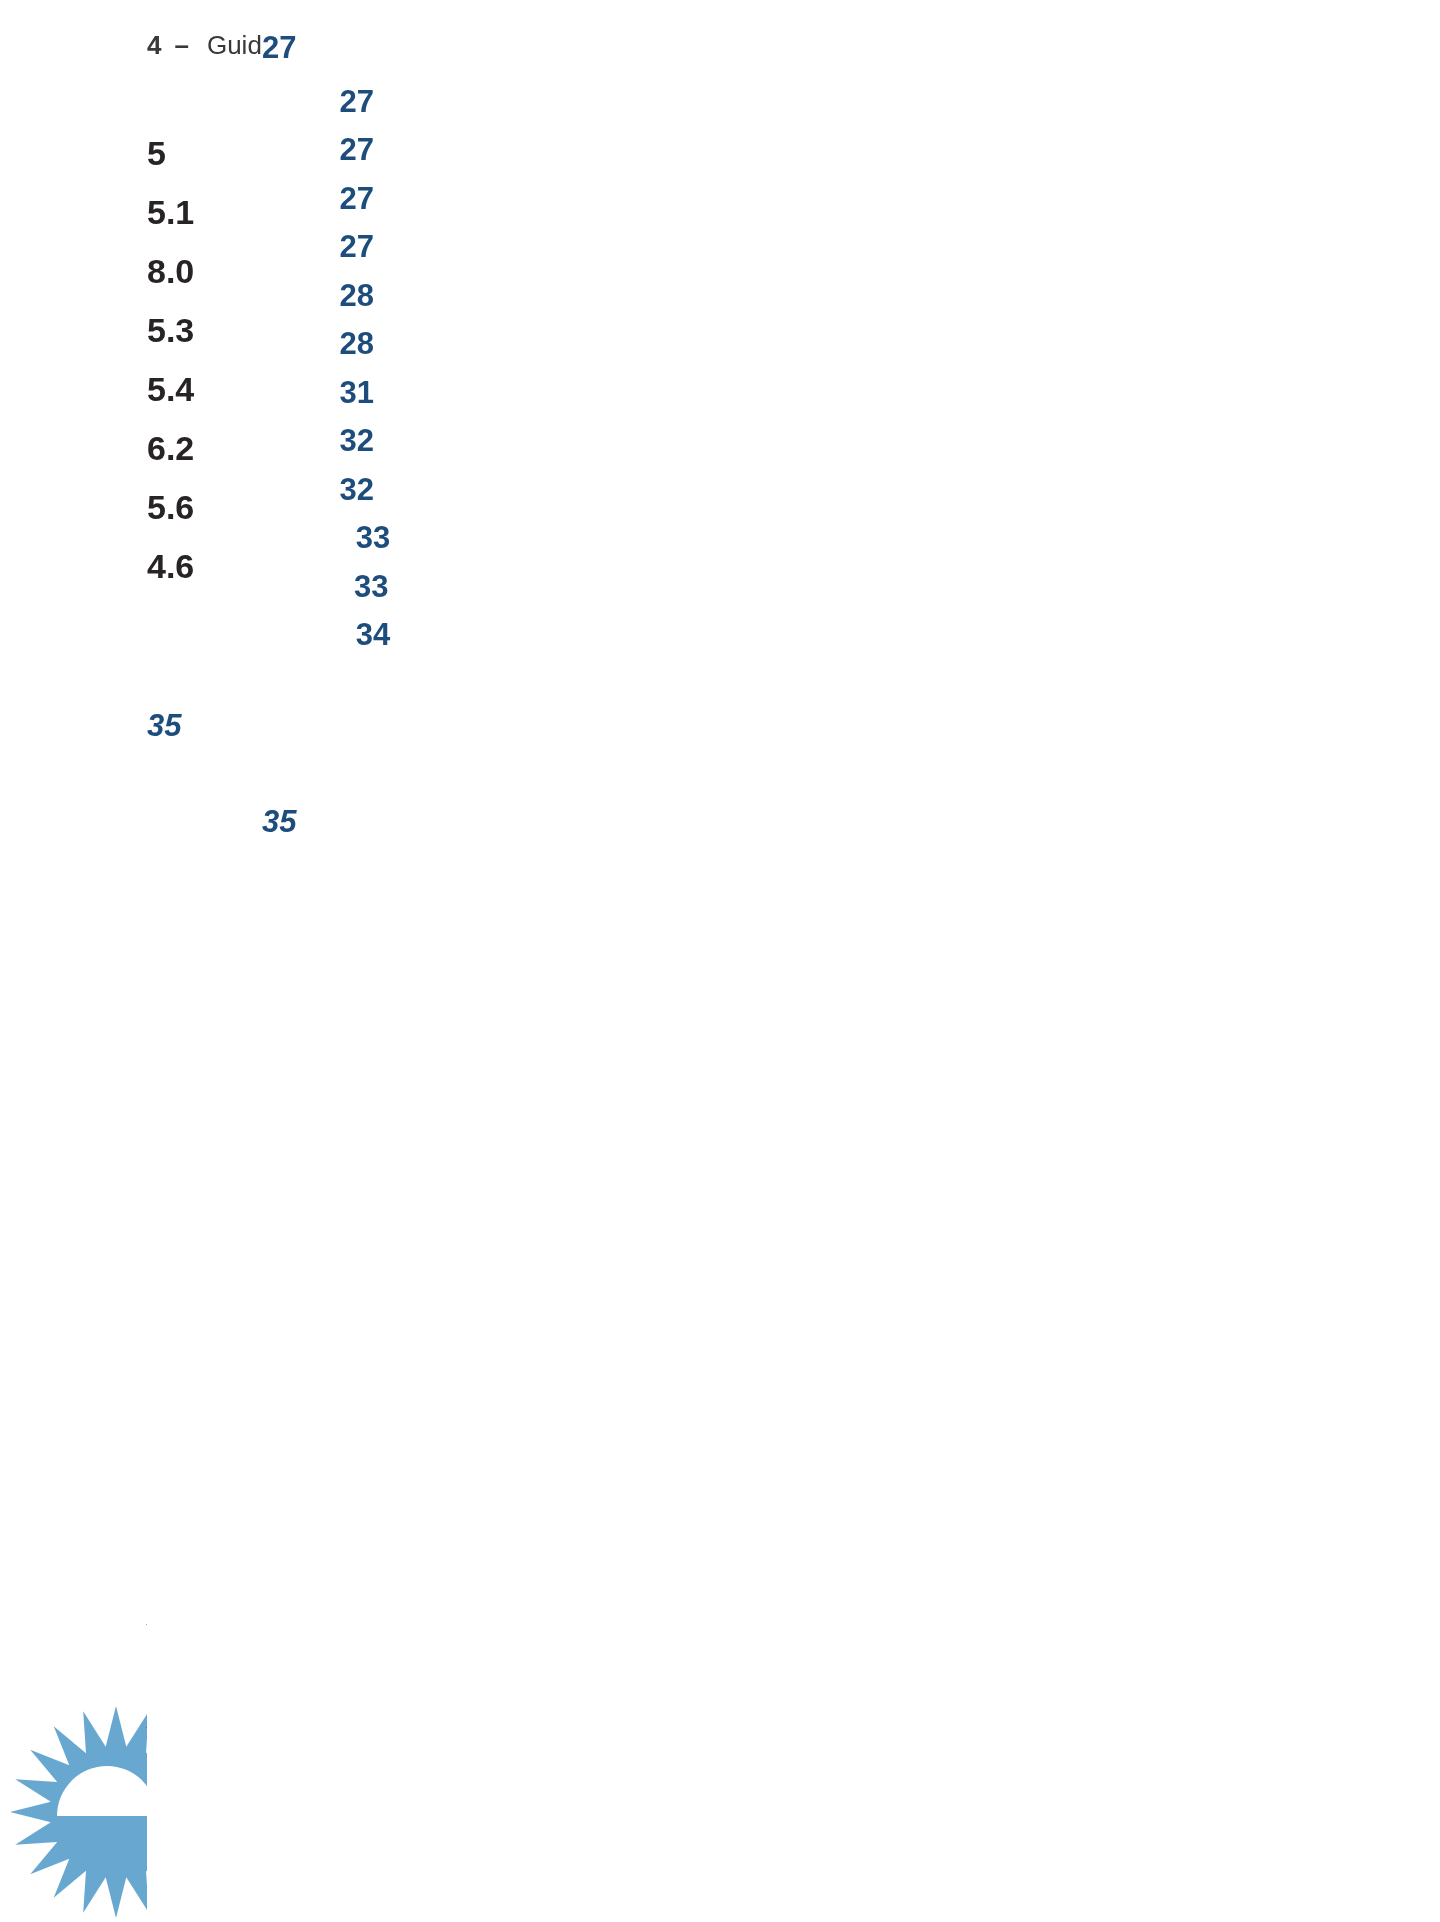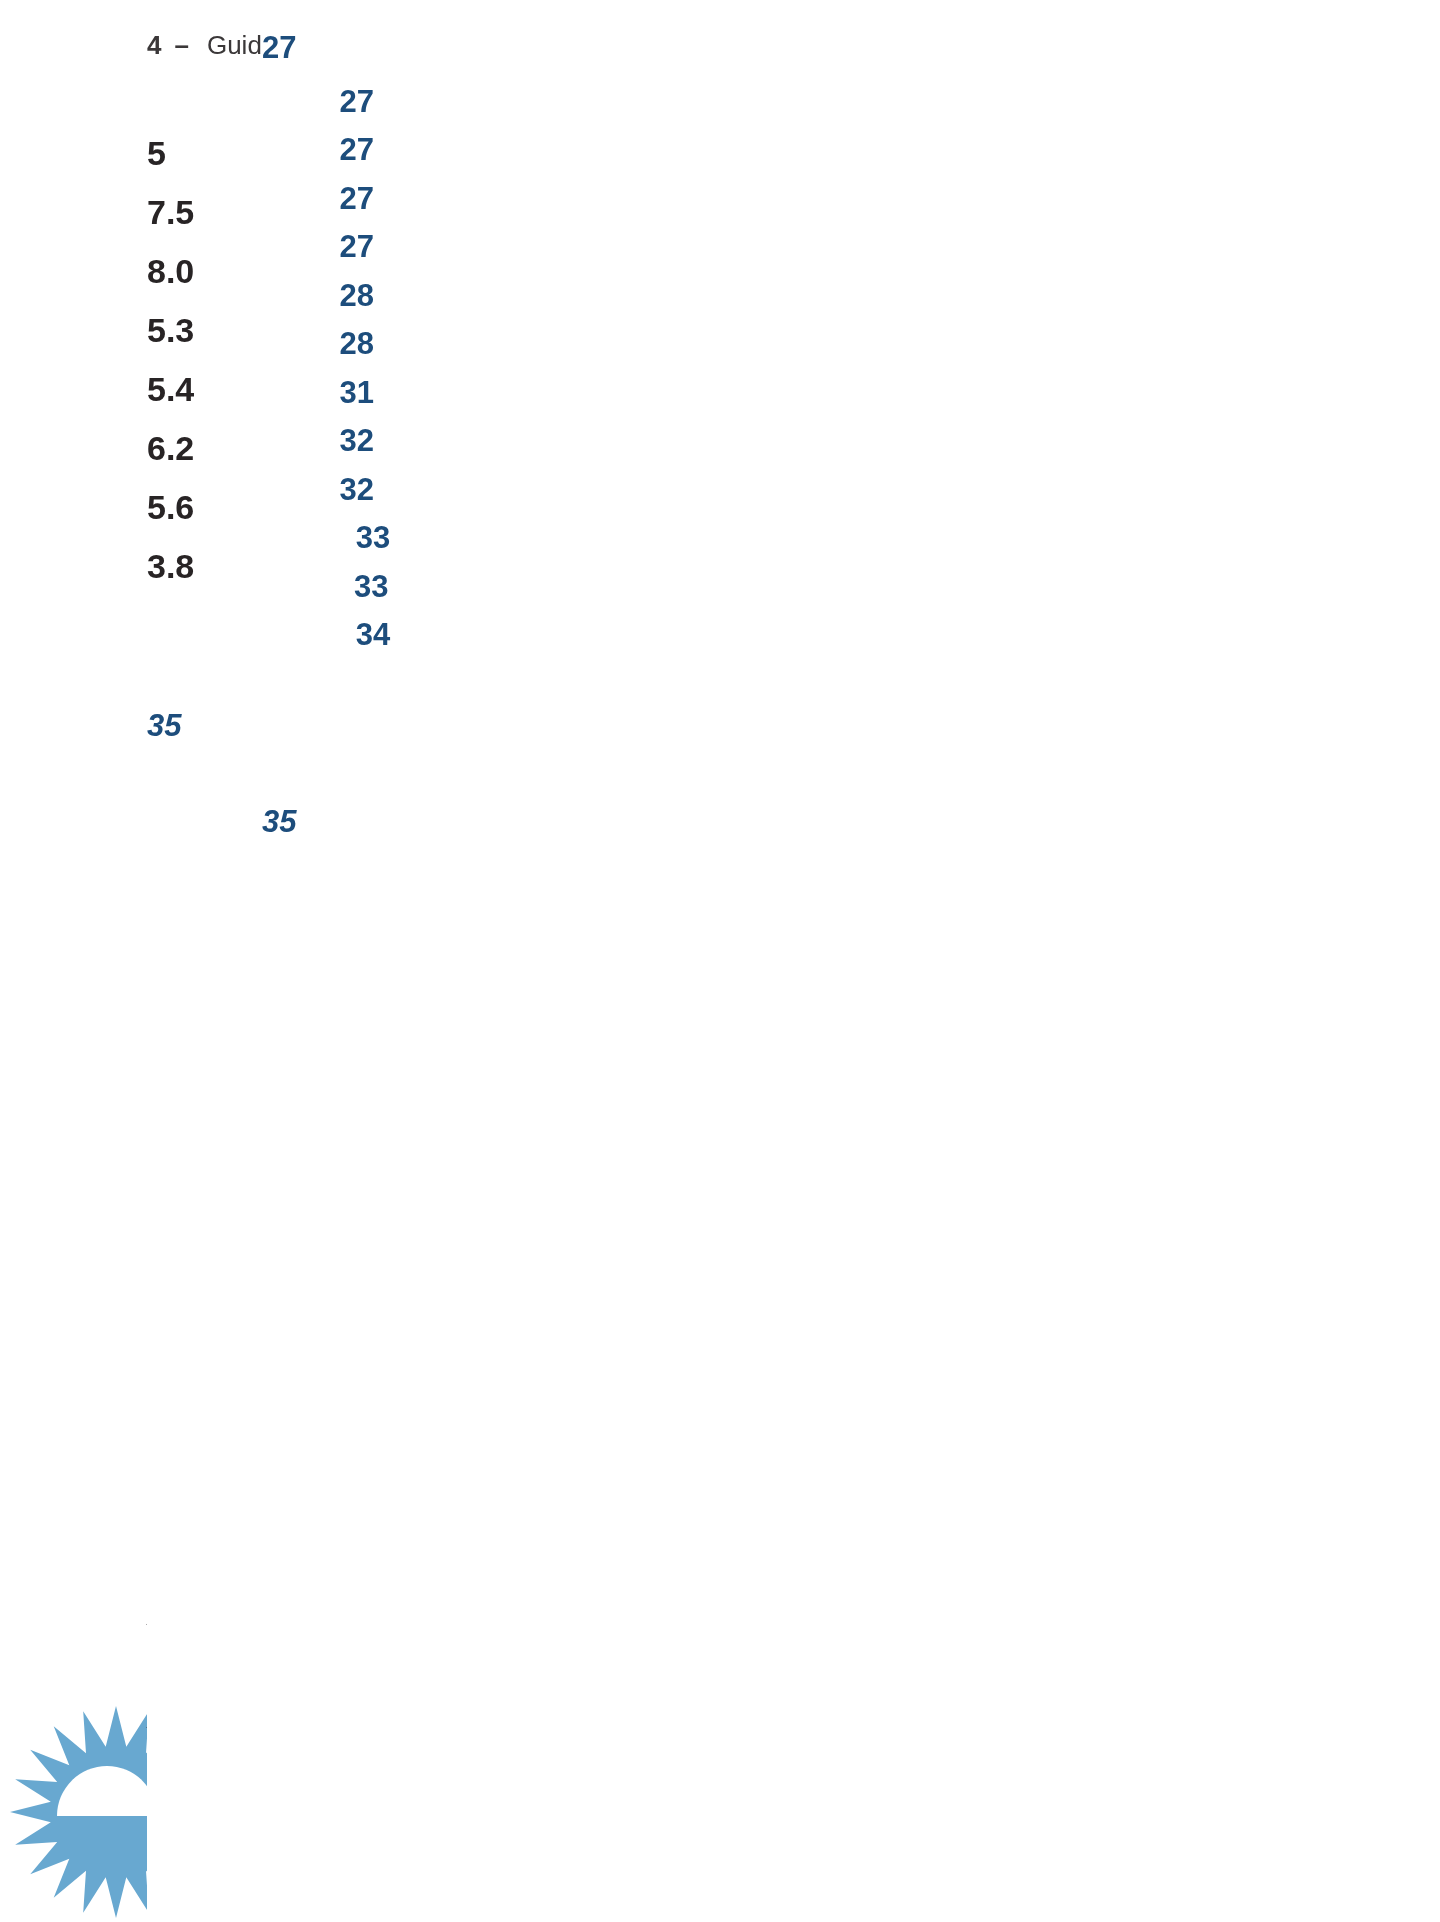--- a/index.html
+++ b/index.html
@@ -79,21 +79,21 @@
     <span class="htitle">Guidelines for the Handling, Storage, Use, Maintenance and Testing of STS Hoses</span>
   </div>
 
   <div class="toc">
       <div class="row l1">
         <span class="num">5</span>
         <span class="title">Hose handling: rubber and composite assemblies/hoses</span>
         <span class="page">20</span>
       </div>
       <div class="row l1">
-        <span class="num">7.5</span>
+        <span class="num">5.1</span>
         <span class="title">Transportation</span>
         <span class="page">20</span>
       </div>
       <div class="row l1">
         <span class="num">8.0</span>
         <span class="title">Lifting/Support</span>
         <span class="page">20</span>
       </div>
       <div class="row l1">
         <span class="num">5.3</span>
@@ -109,21 +109,21 @@
         <span class="num">6.2</span>
         <span class="title">Safe Working Load</span>
         <span class="page">21</span>
       </div>
       <div class="row l1">
         <span class="num">5.6</span>
         <span class="title">Hose supports</span>
         <span class="page">21</span>
       </div>
       <div class="row l1">
-        <span class="num">3.8</span>
+        <span class="num">4.6</span>
         <span class="title">Hose string assembly</span>
         <span class="page">22</span>
       </div>
       <div class="row sub">
         <span class="num">5.7.1</span>
         <span class="title">Pre-assembled strings</span>
         <span class="page">22</span>
       </div>
       <div class="row sub">
         <span class="num">5.7.2</span>

